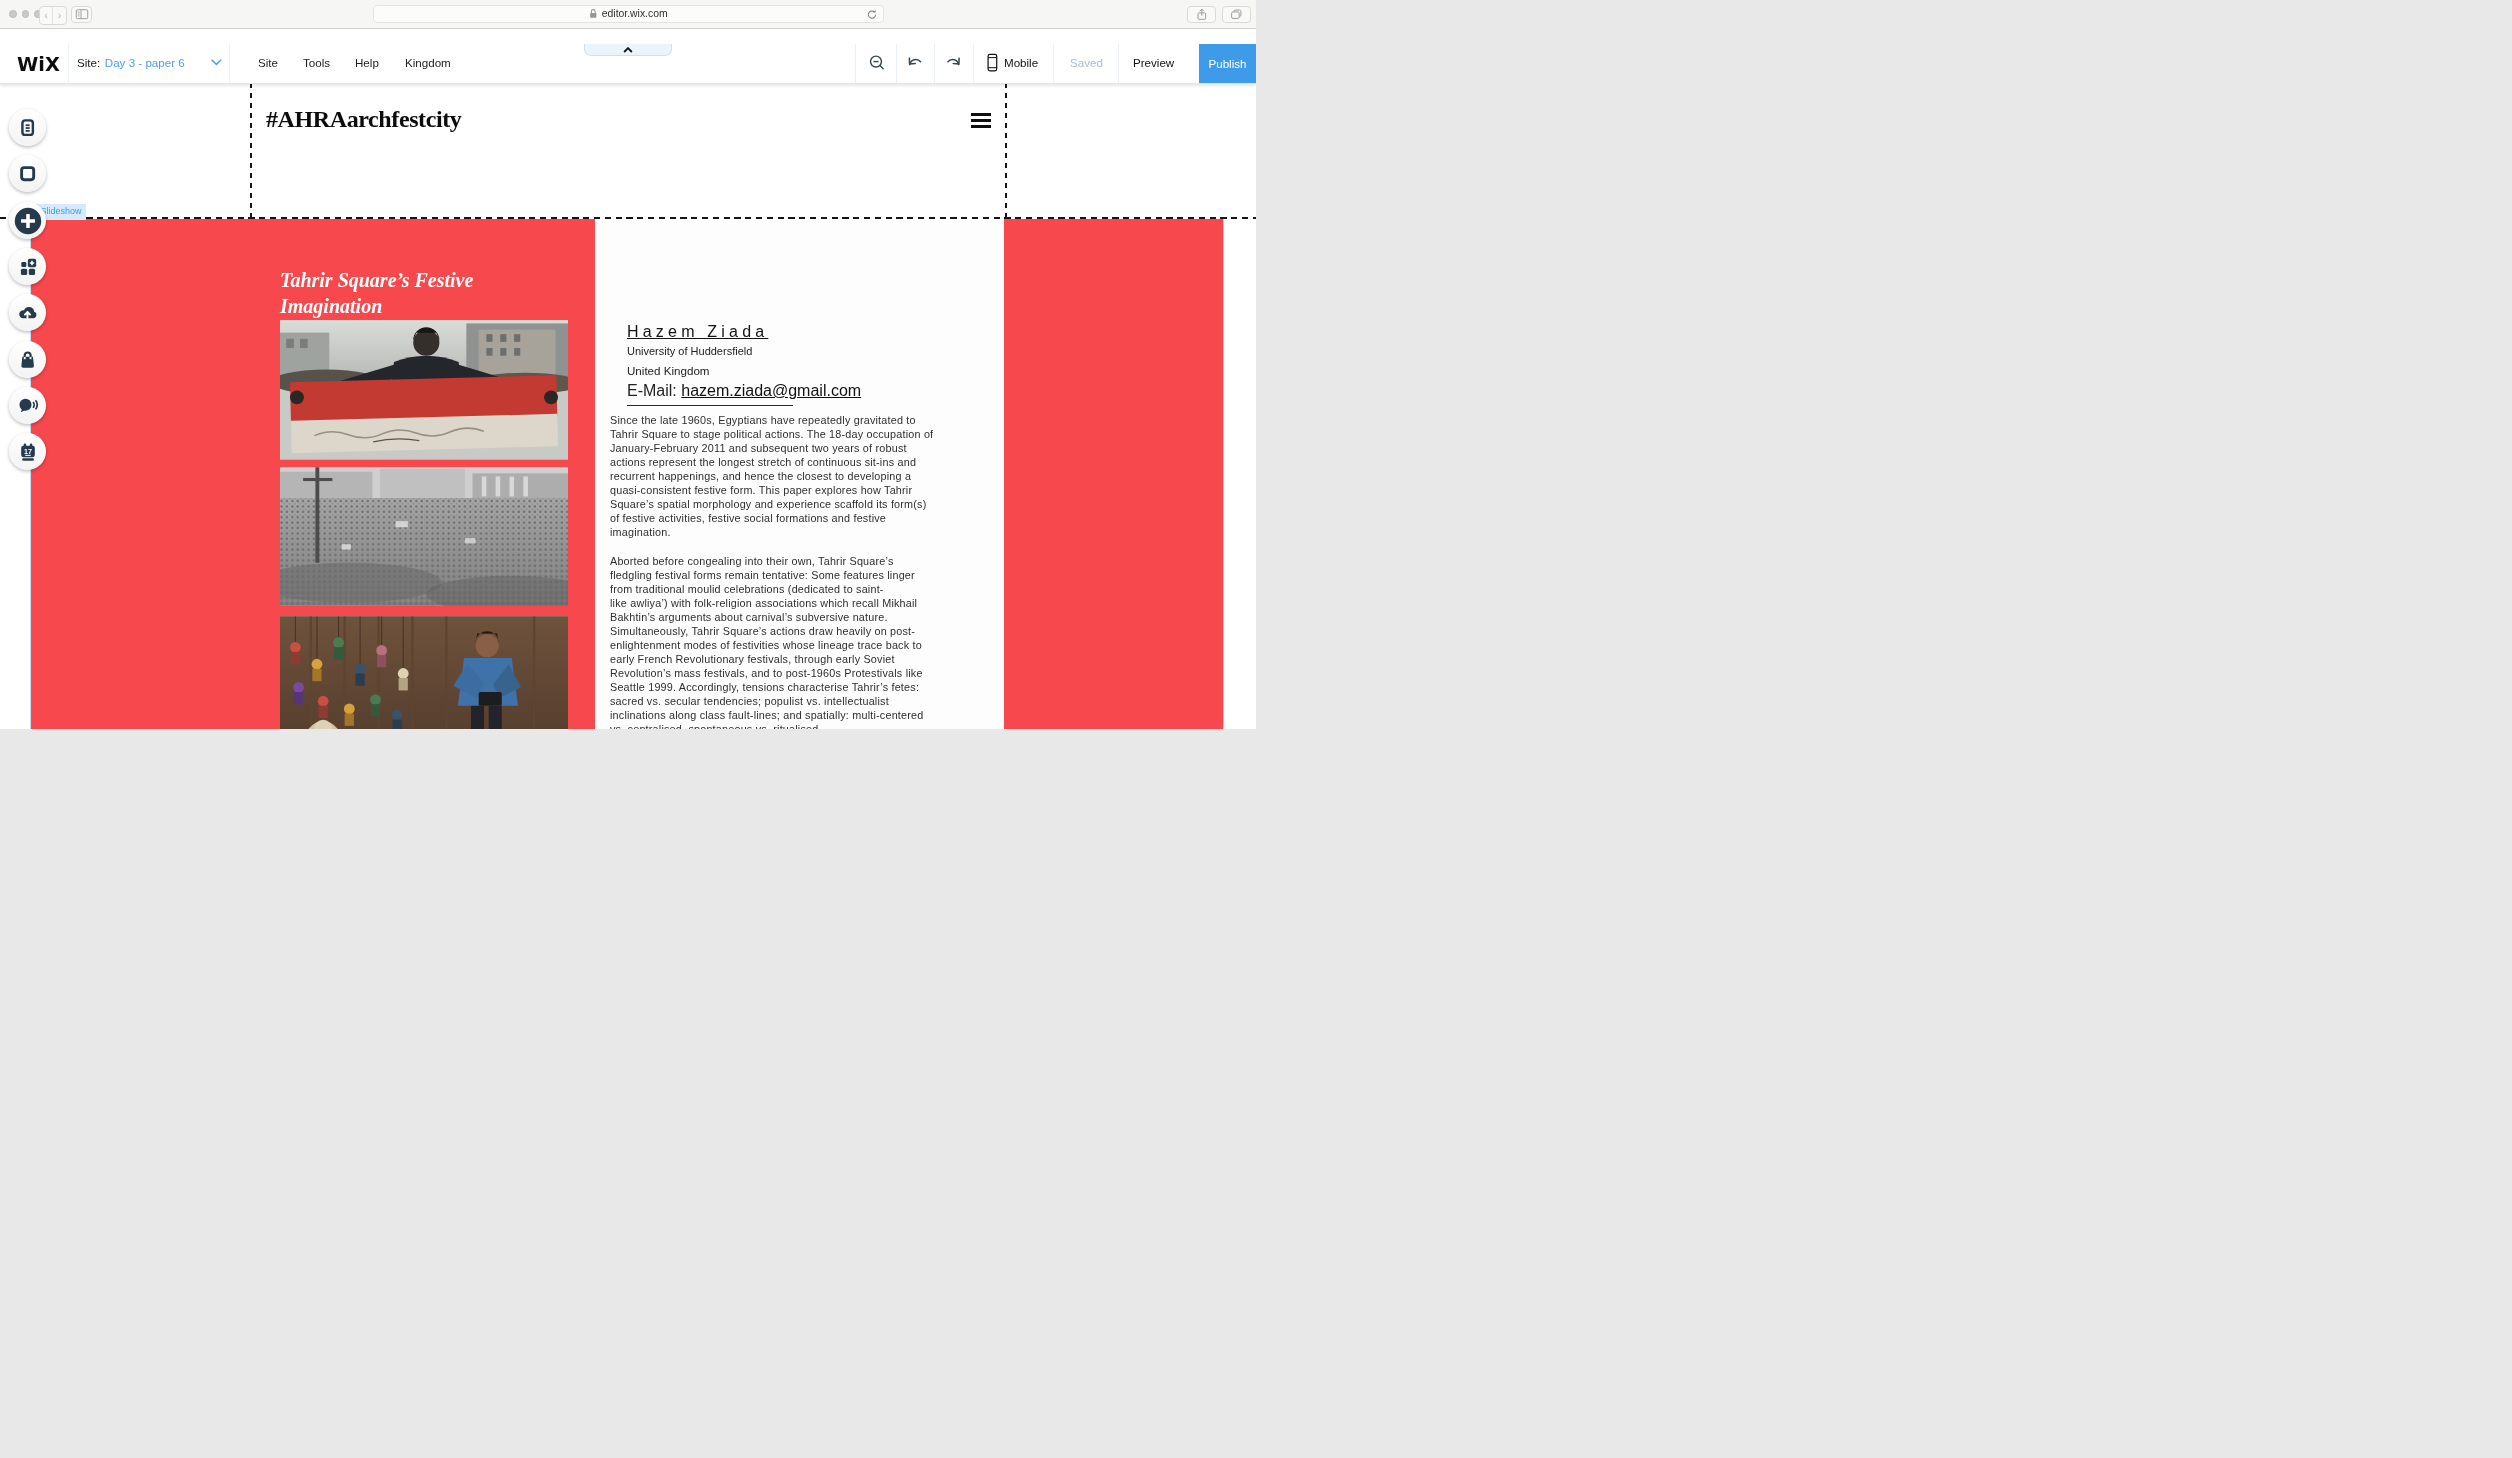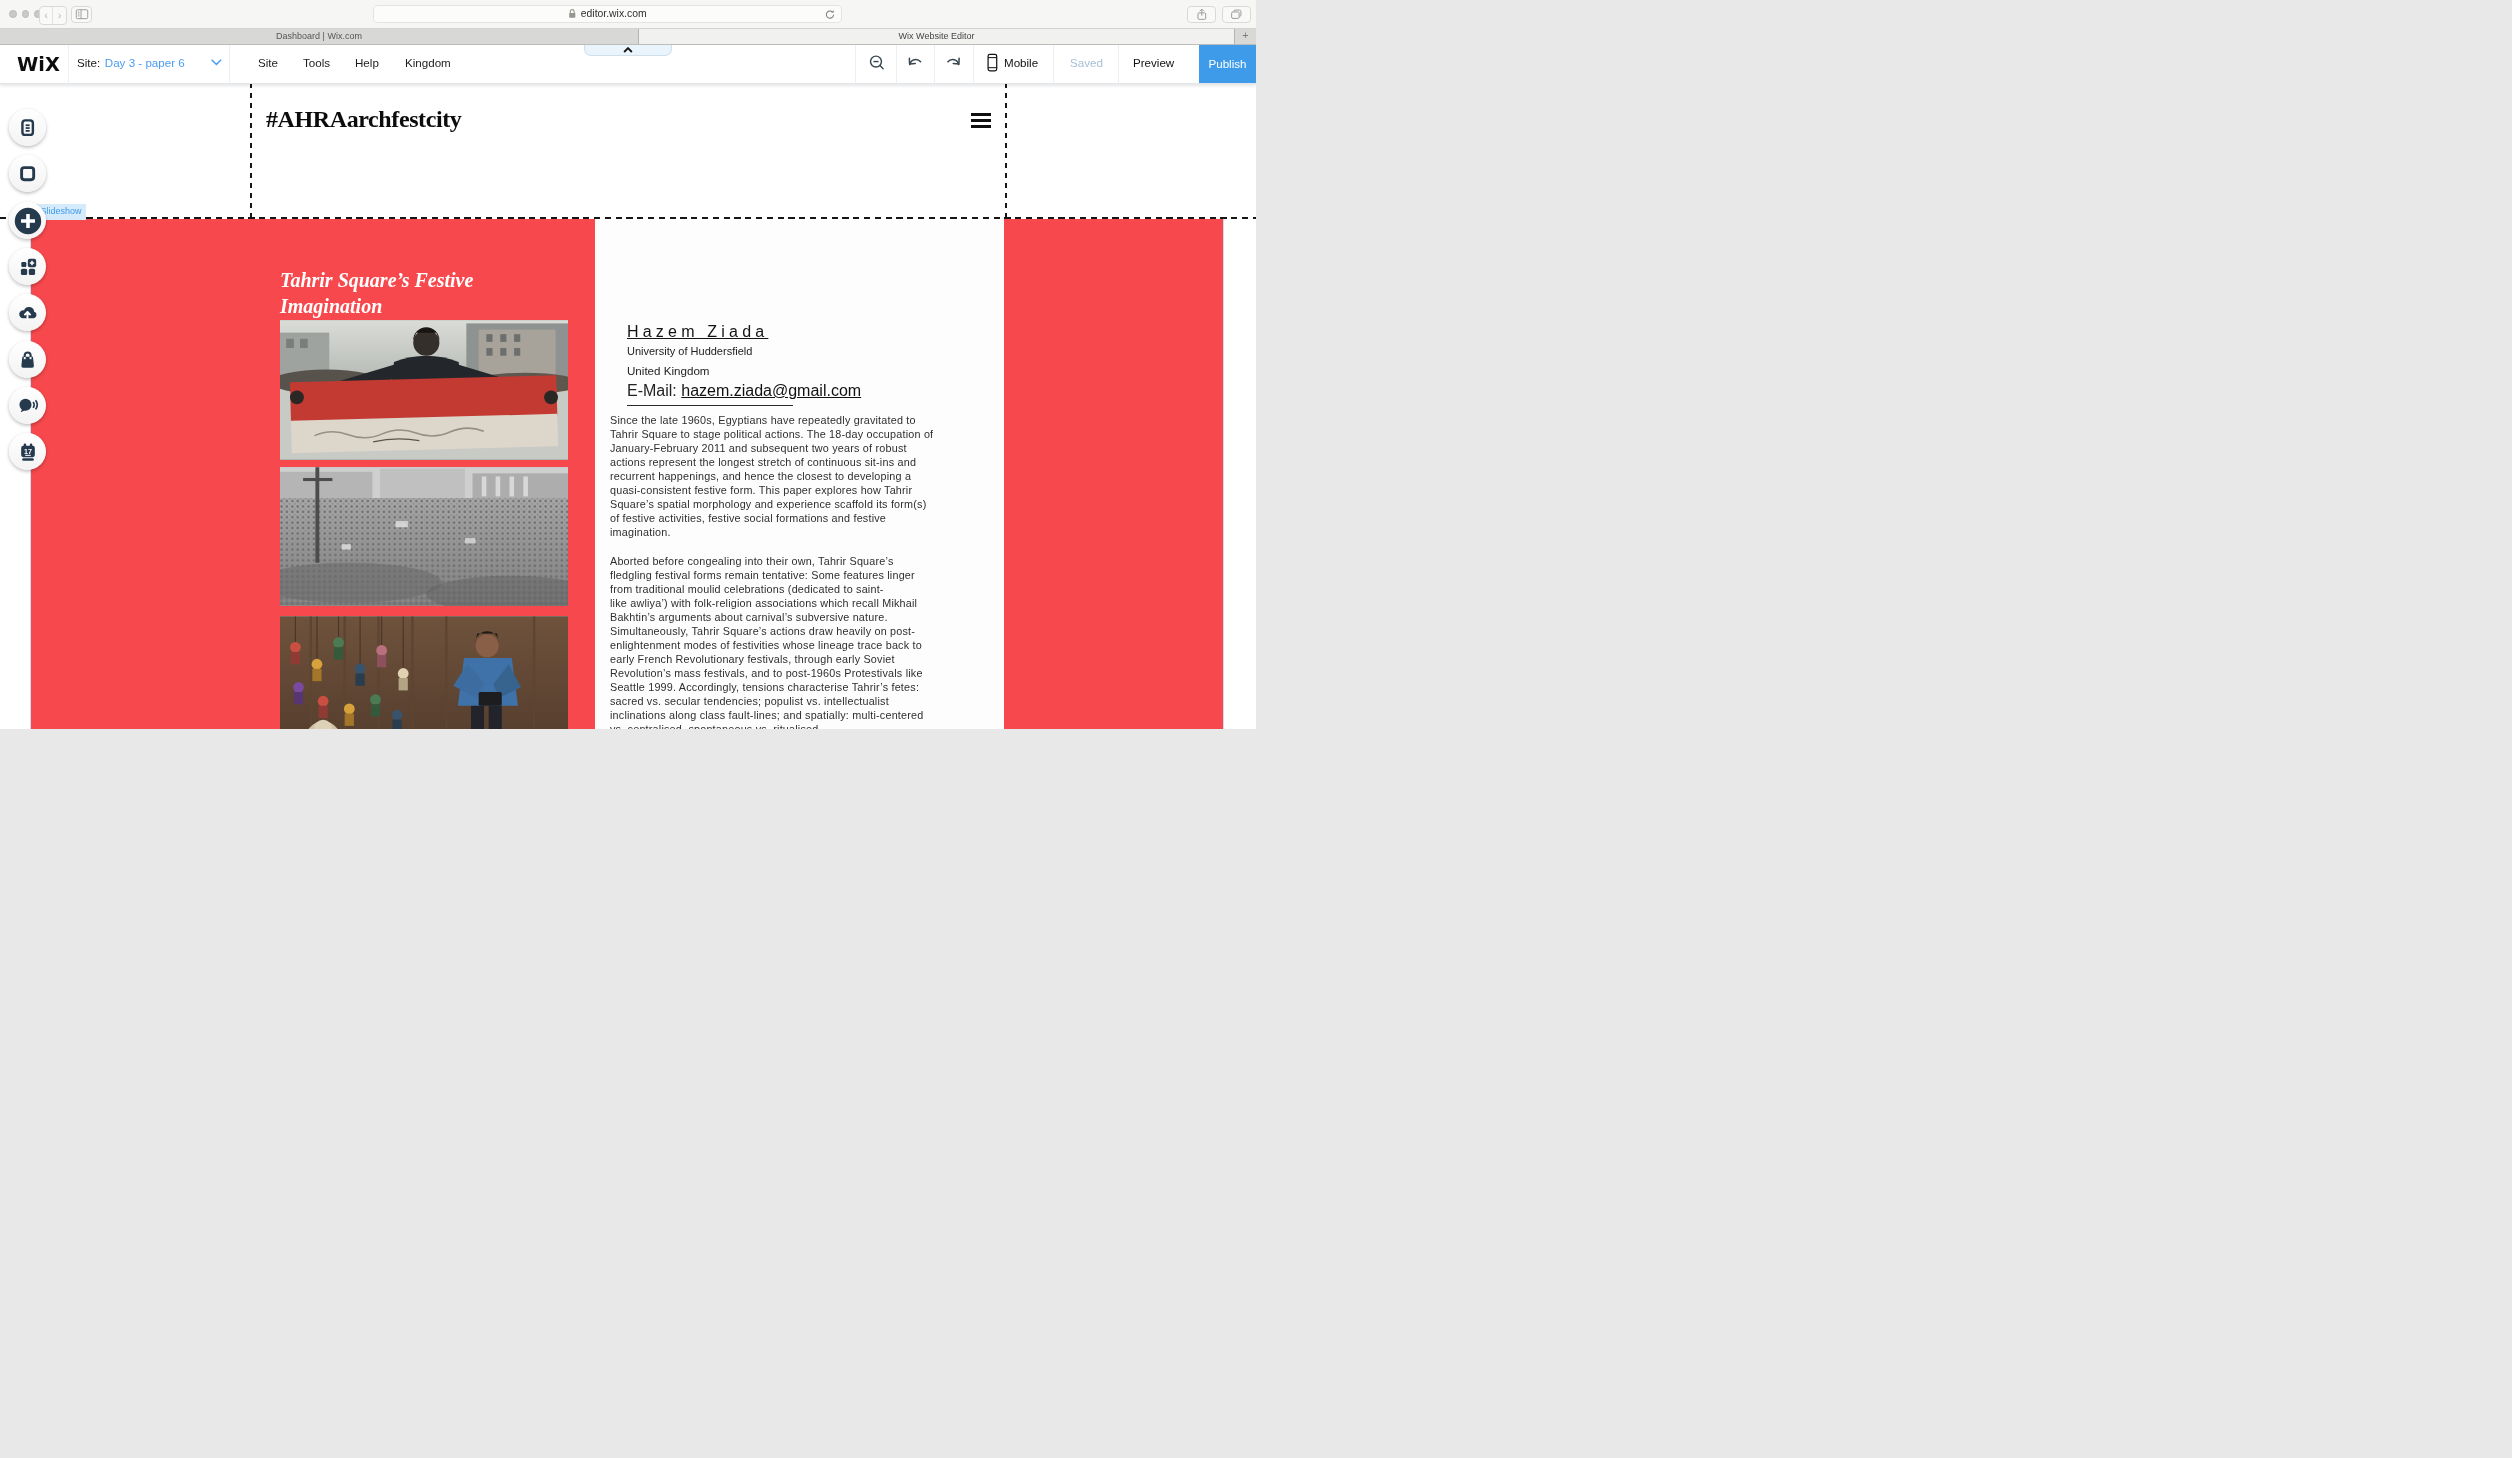--- a/index.html
+++ b/index.html
@@ -5,21 +5,21 @@
   html,body{margin:0;padding:0;background:#e8e8e8;}
   .stage{position:relative;width:1256px;height:729px;overflow:hidden;background:#ffffff;
          font-family:"Liberation Sans",sans-serif;-webkit-font-smoothing:antialiased;}
   
   .chrome-top{position:absolute;top:0;left:0;right:0;height:28px;background:#f6f6f4;border-bottom:0.8px solid #d2d2d0;z-index:60;}
   .tl{position:absolute;top:10px;width:7.7px;height:7.7px;border-radius:50%;background:#c9c9c7;border:0.8px solid #bbbbb9;box-sizing:border-box;}
   .navgroup{position:absolute;left:39px;top:6.2px;height:17px;display:flex;border:0.8px solid #d9d9d7;border-radius:3.9px;overflow:hidden;background:#f9f9f7;}
   .navcell{width:12.4px;display:flex;align-items:center;justify-content:center;color:#b4b4b2;font-size:10px;}
   .navcell+.navcell{border-left:0.8px solid #e2e2e0;}
   .chromebtn{position:absolute;top:6.2px;height:17px;border:0.8px solid #d9d9d7;border-radius:3.9px;background:#f9f9f7;display:flex;align-items:center;justify-content:center;box-sizing:border-box;}
-  .urlfield{position:absolute;left:373px;top:4.6px;width:469px;height:18.5px;border-radius:4.6px;background:#fcfcfa;border:0.8px solid #e3e3e1;display:flex;align-items:center;justify-content:center;font-size:10.4px;color:#2e2e2e;box-sizing:border-box;}
+  .urlfield{position:absolute;left:373px;top:4.6px;width:511px;height:18.5px;border-radius:4.6px;background:#fcfcfa;border:0.8px solid #e3e3e1;display:flex;align-items:center;justify-content:center;font-size:10.4px;color:#2e2e2e;box-sizing:border-box;}
   .urlfield .reload{position:absolute;right:5.4px;top:3.1px;}
   
   .tabbar{position:absolute;top:28px;left:0;right:0;height:16px;background:#d8d8d6;border-bottom:0.8px solid #bcbcba;z-index:59;}
   .tab-title{position:absolute;top:0;height:16px;line-height:16px;font-size:9px;color:#565656;text-align:center;}
   .tab-inactive{left:0;width:638px;}
   .tab-active-bg{position:absolute;left:638px;width:597px;top:0;bottom:0;background:#f1f1ef;border-left:0.8px solid #b4b4b2;border-right:0.8px solid #b4b4b2;box-sizing:border-box;}
   .tab-active{left:638px;width:597px;color:#454545;}
   .newtab{position:absolute;right:0;top:0;width:21px;height:16px;line-height:15.5px;text-align:center;color:#7b7b79;font-size:10.8px;}
   
   .toolbar{position:absolute;top:44px;left:0;right:0;height:39px;background:#ffffff;border-bottom:0.8px solid #e1e6ea;box-shadow:0 1.5px 3.1px rgba(0,0,0,.10);z-index:40;}
@@ -113,26 +113,20 @@
       </svg>
     </div>
     <div class="chromebtn" style="left:1222px;width:29px;">
       <svg width="12.4" height="12.4" viewBox="0 0 19 19">
         <path d="M6 5.5 V5 a1.8 1.8 0 0 1 1.8-1.8 H14.5 a2.2 2.2 0 0 1 2.2 2.2 V11 a1.8 1.8 0 0 1-1.8 1.8 h-.4" fill="none" stroke="#9a9a98" stroke-width="1.5"></path>
         <rect x="2.5" y="6" width="11.5" height="10" rx="2" fill="none" stroke="#9a9a98" stroke-width="1.5"></rect>
       </svg>
     </div>
   </div>
 
-  <div class="tabbar">
-    <div class="tab-active-bg"></div>
-    <div class="tab-title tab-inactive">Dashboard | Wix.com</div>
-    <div class="tab-title tab-active">Wix Website Editor</div>
-    <div class="newtab" style="border-left:0.8px solid #b4b4b2;">+</div>
-  </div>
 
   <div class="toolbar">
     <span class="wixlogo">WiX</span>
     <div class="tdiv" style="left:68px"></div>
 
     <div class="pagesel">
       <span>Site:</span>
       <span class="val">Day 3 - paper 6</span>
       <svg width="10.8" height="7" viewBox="0 0 14 9">
         <path d="M1.5 1.5 L7 7 L12.5 1.5" fill="none" stroke="#4a9df3" stroke-width="2" stroke-linecap="round"></path>

